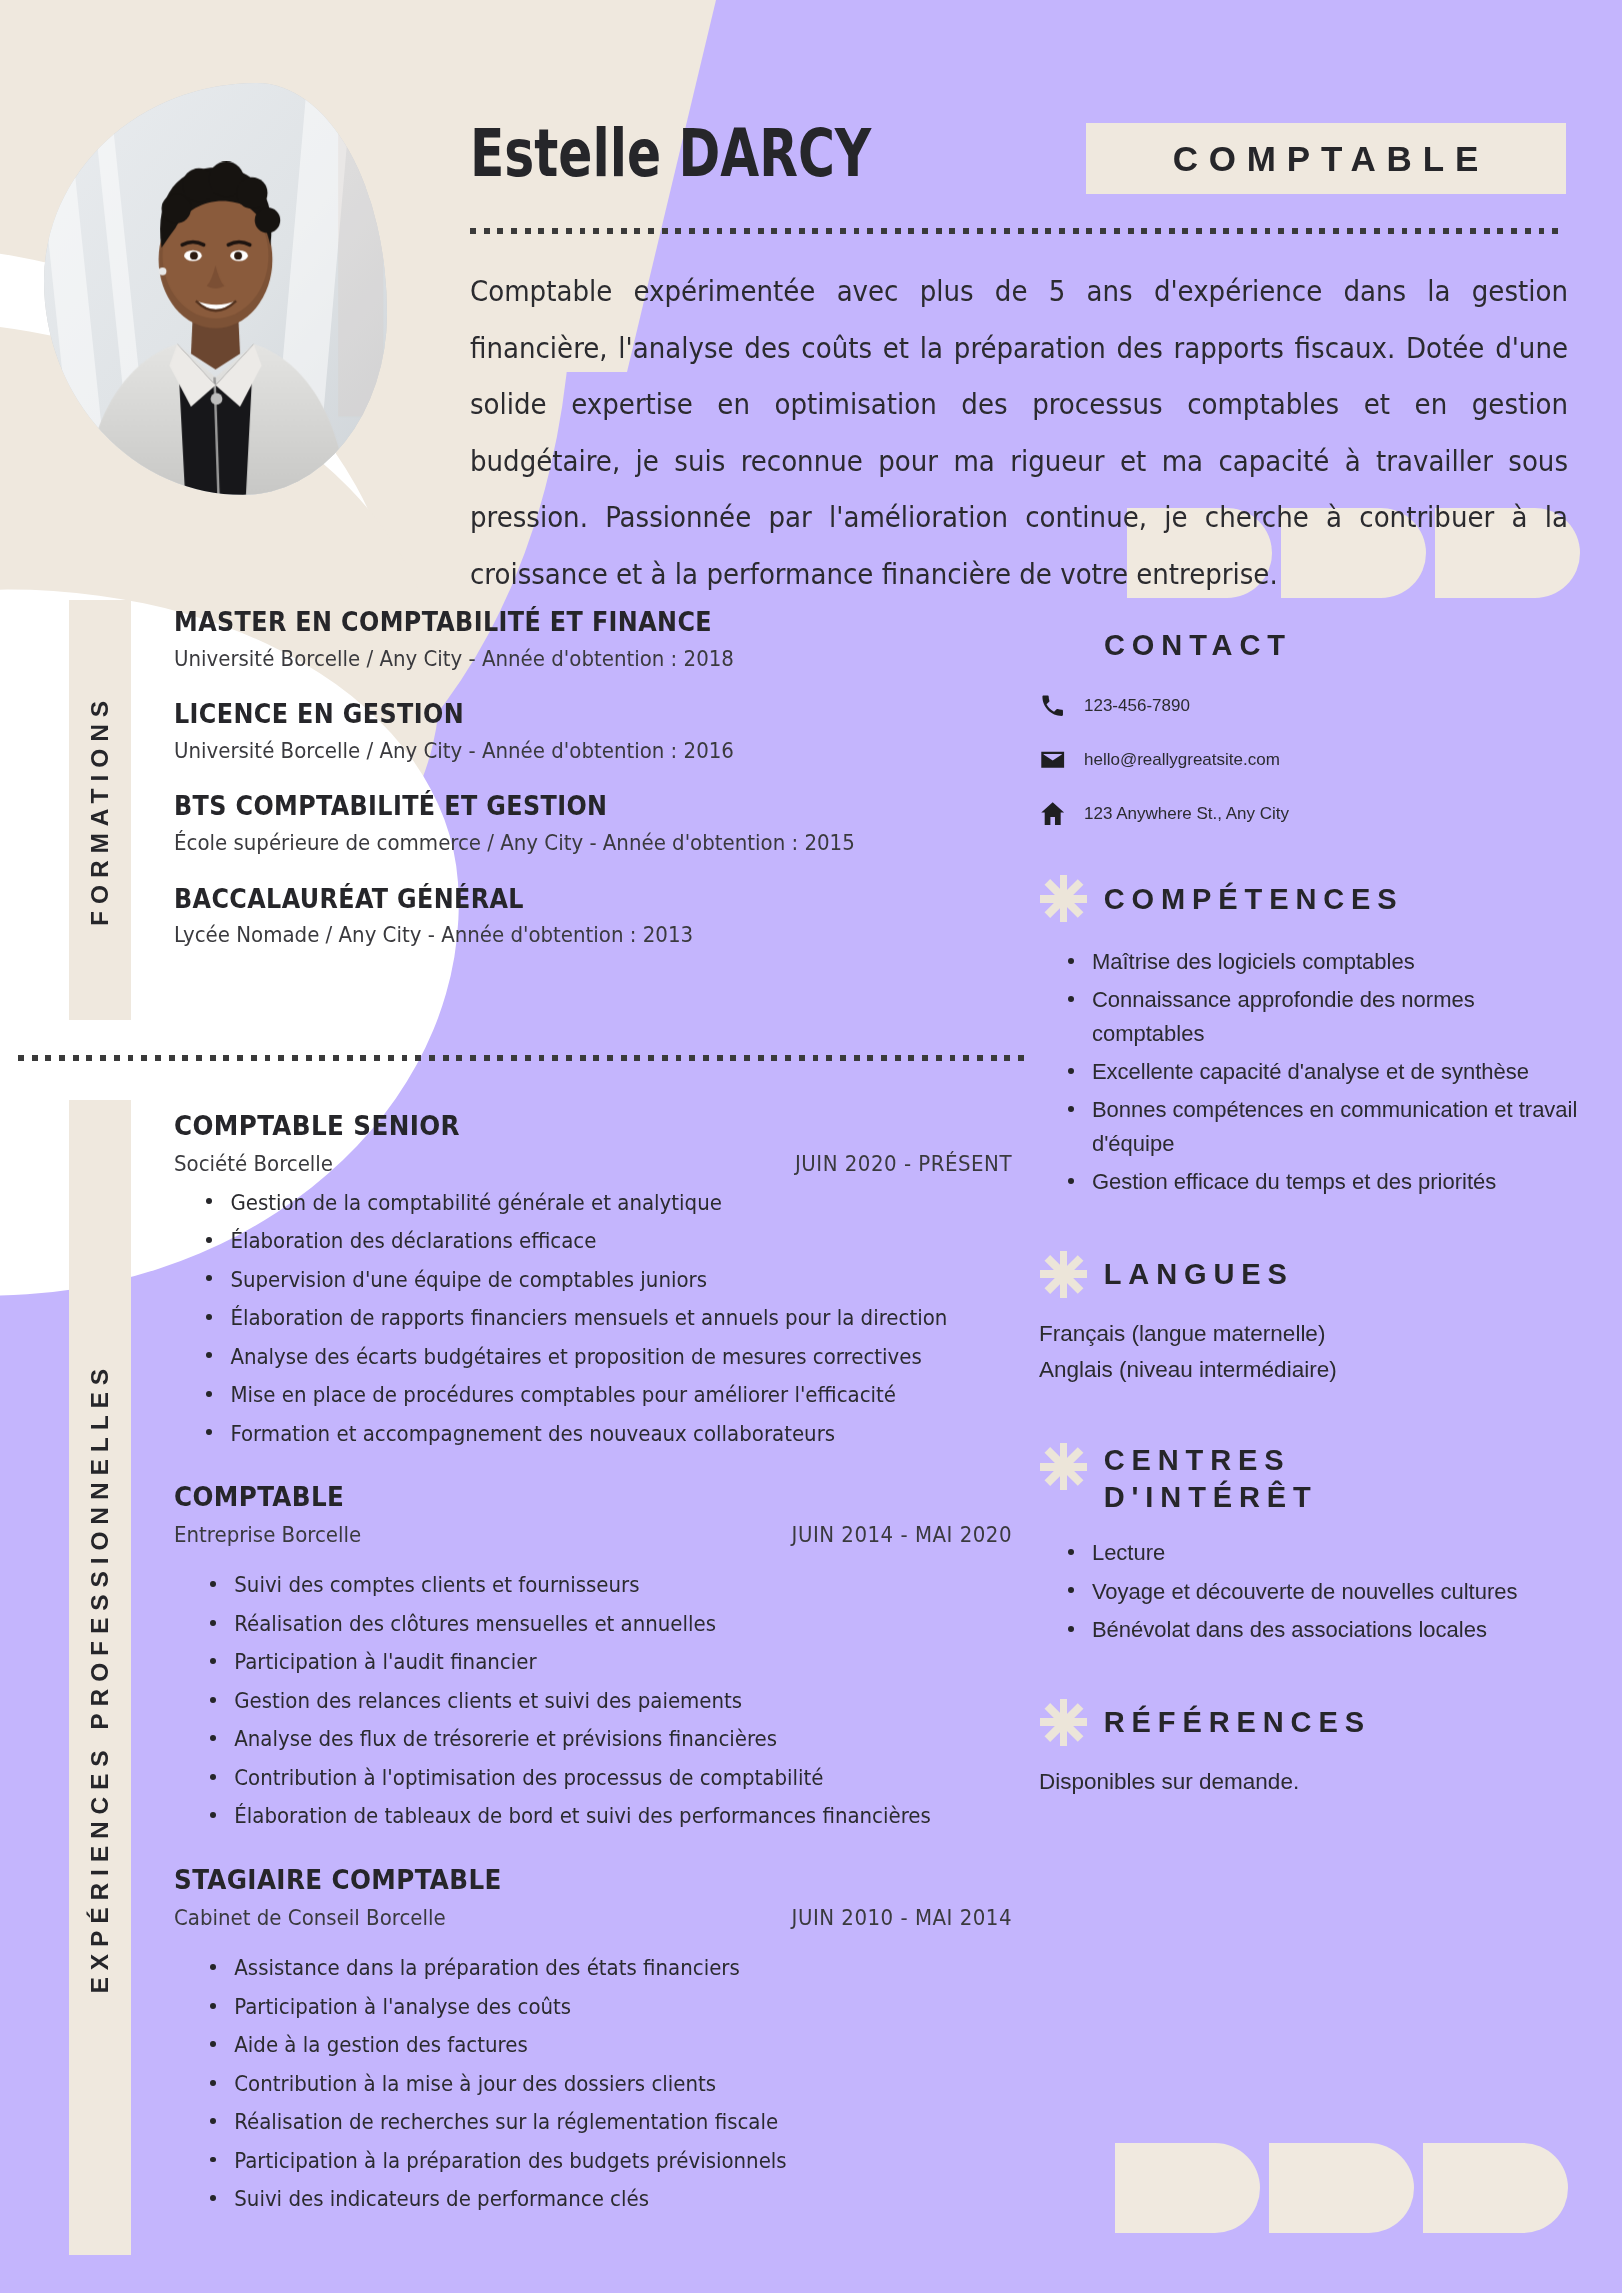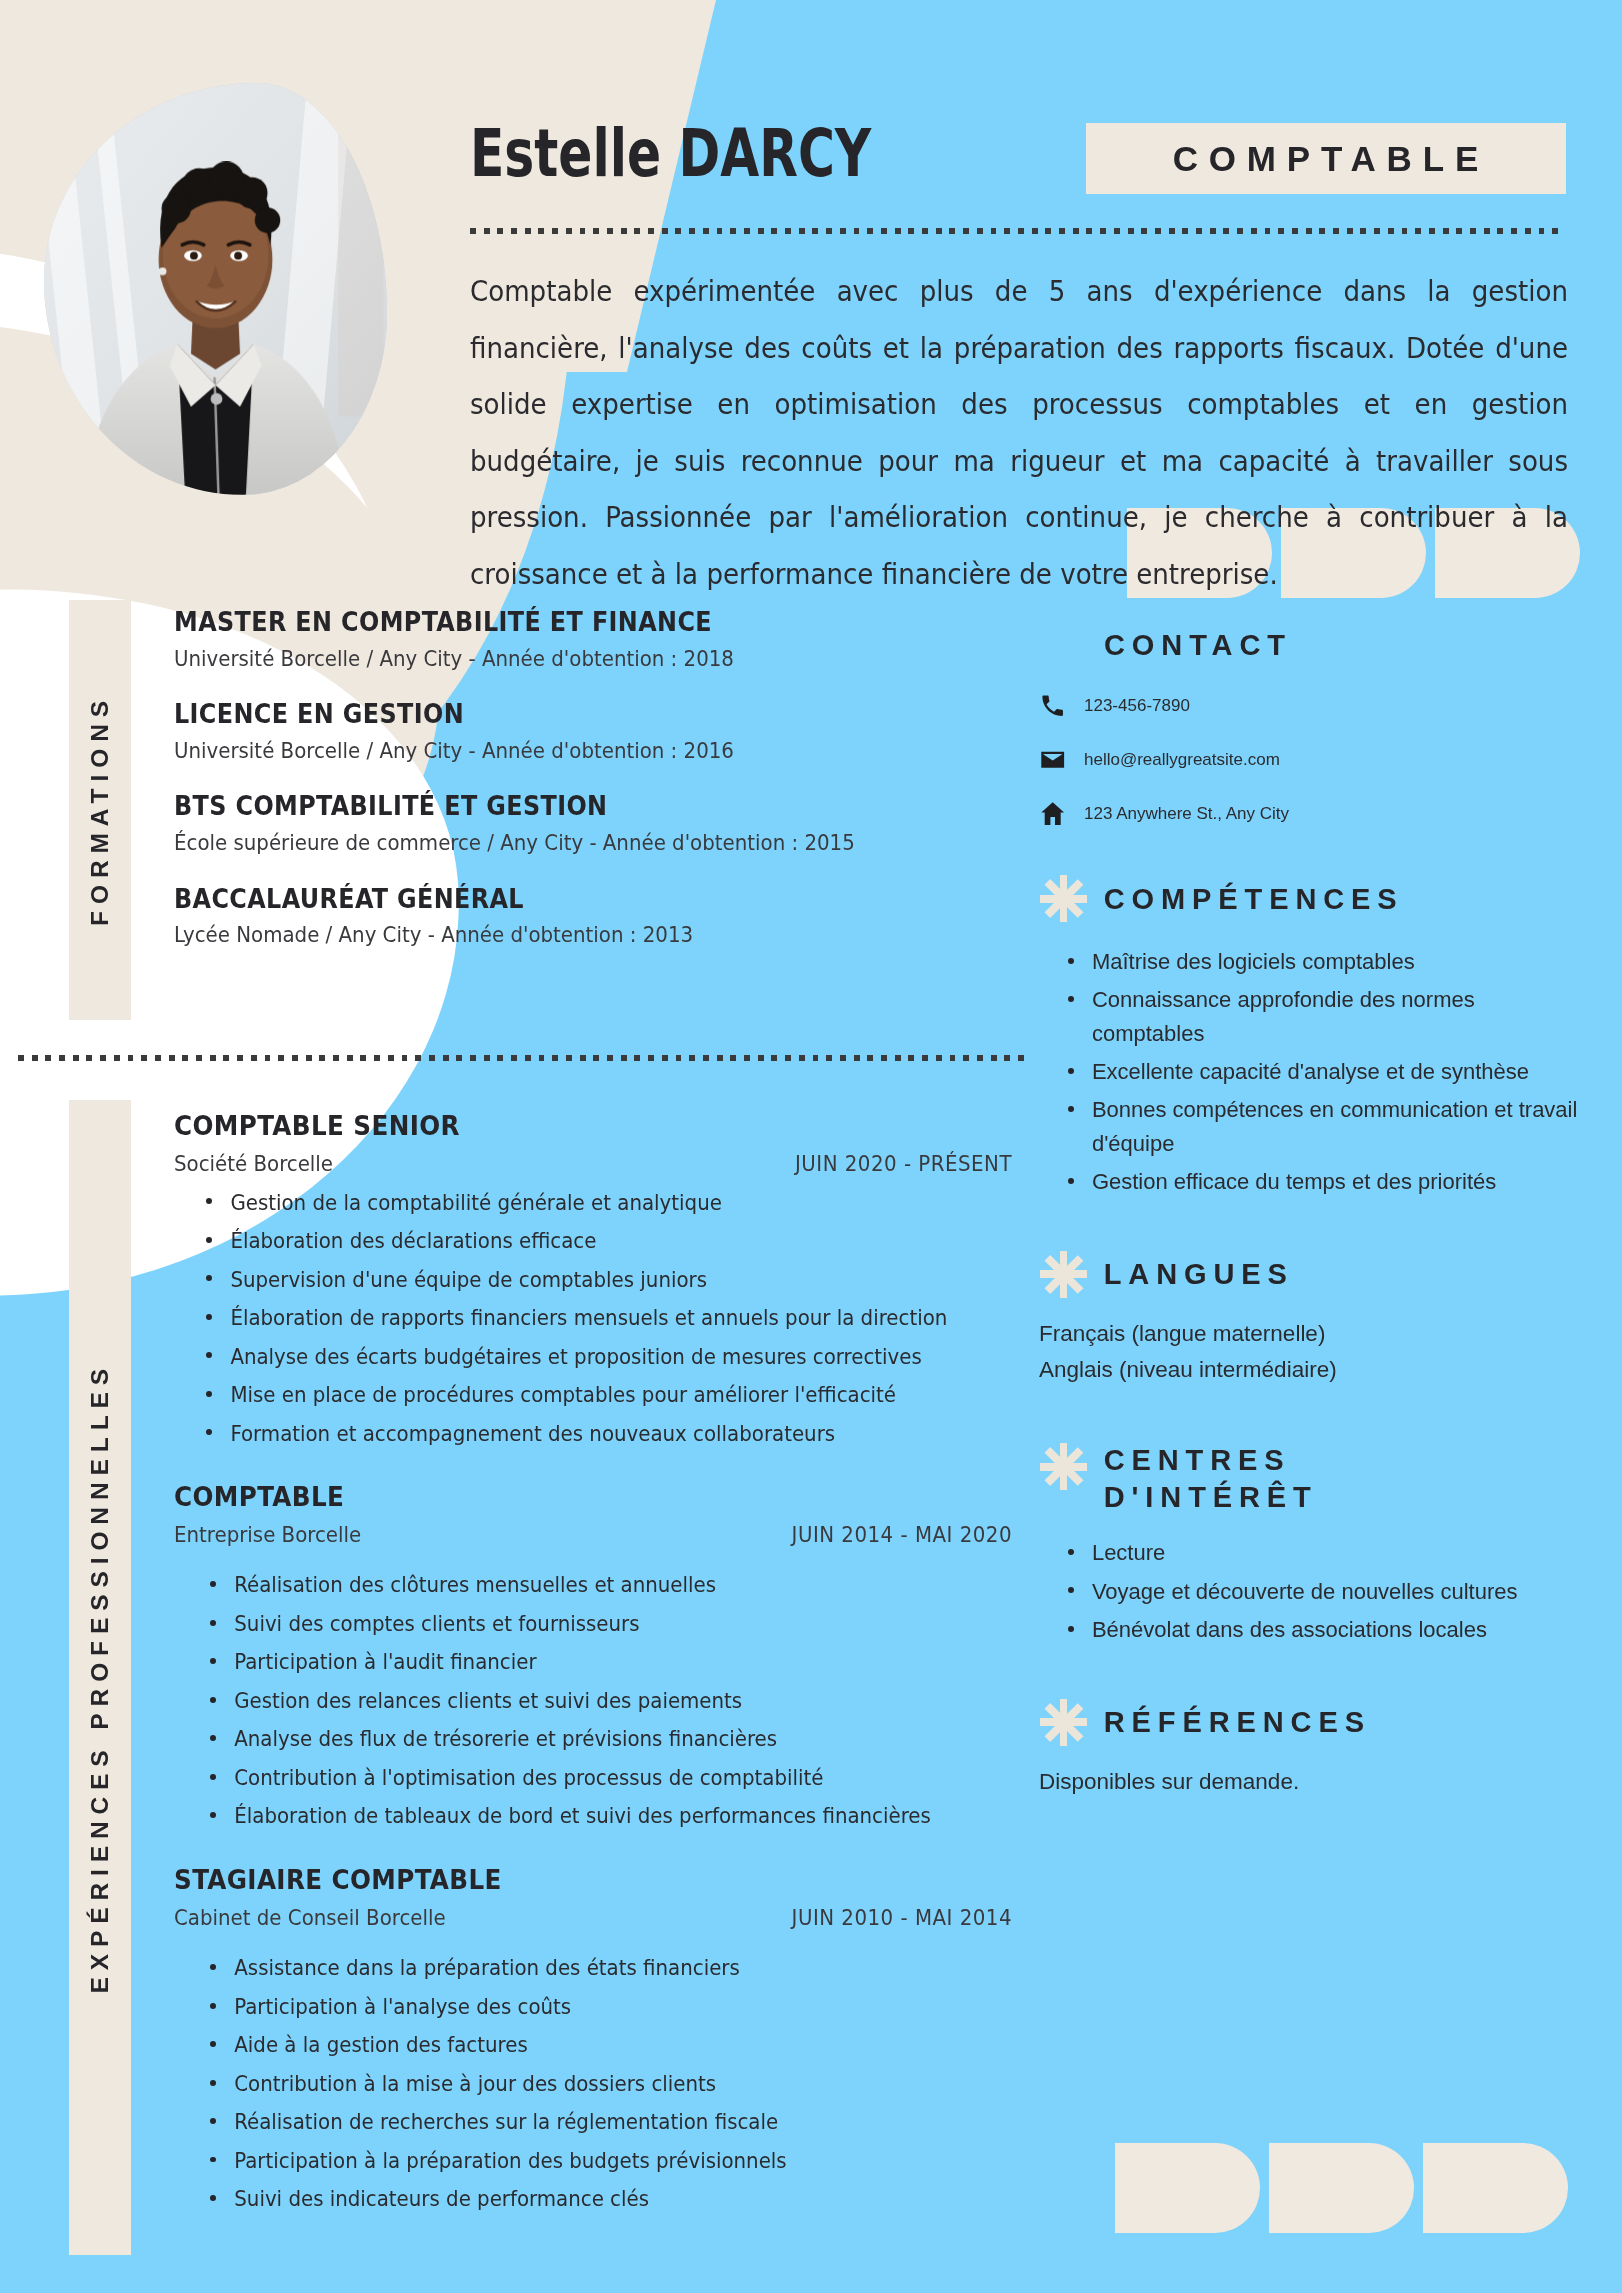--- a/index.html
+++ b/index.html
@@ -4,21 +4,21 @@
 <style>
   html,body{margin:0;padding:0;}
   body{
     width:1622px;height:2294px;
     background:#ffffff;
     font-family:"Liberation Sans", sans-serif;
     color:#26262a;
     overflow:hidden;
     position:relative;
   }
-  .page{position:relative;width:1622px;height:2294px;overflow:hidden;background:#7dd3fc;}
+  .page{position:relative;width:1622px;height:2294px;overflow:hidden;background:#c4b5fd;}
 
   
   .bg-beige-blob{
     position:absolute;left:-461px;top:-294px;width:1039px;height:1176px;
     background:#efe8de;
     border-radius:58% 42% 46% 54% / 52% 44% 56% 48%;
     transform:rotate(-8deg);
     z-index:0;
   }
   .bg-white-swoosh{
@@ -297,22 +297,22 @@
       </ul>
     </div>
 
     <div class="job-block" style="margin-top:19.6px;">
       <p class="job-title">COMPTABLE</p>
       <div class="job-meta" style="margin-bottom:23.5px;">
         <span>Entreprise Borcelle</span>
         <span class="dates">JUIN 2014 - MAI 2020</span>
       </div>
       <ul class="job-bullets" style="margin-left:3.9px;">
+        <li>Suivi des comptes clients et fournisseurs</li>
         <li>Réalisation des clôtures mensuelles et annuelles</li>
-        <li>Suivi des comptes clients et fournisseurs</li>
         <li>Participation à l'audit financier</li>
         <li>Gestion des relances clients et suivi des paiements</li>
         <li>Analyse des flux de trésorerie et prévisions financières</li>
         <li>Contribution à l'optimisation des processus de comptabilité</li>
         <li>Élaboration de tableaux de bord et suivi des performances financières</li>
       </ul>
     </div>
 
     <div class="job-block" style="margin-top:19.6px;">
       <p class="job-title">STAGIAIRE COMPTABLE</p>

